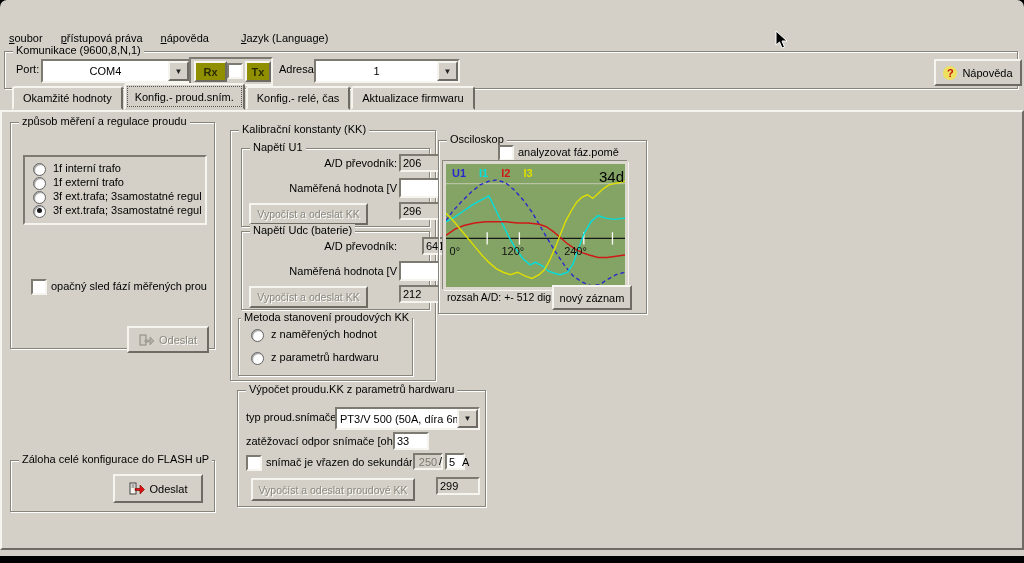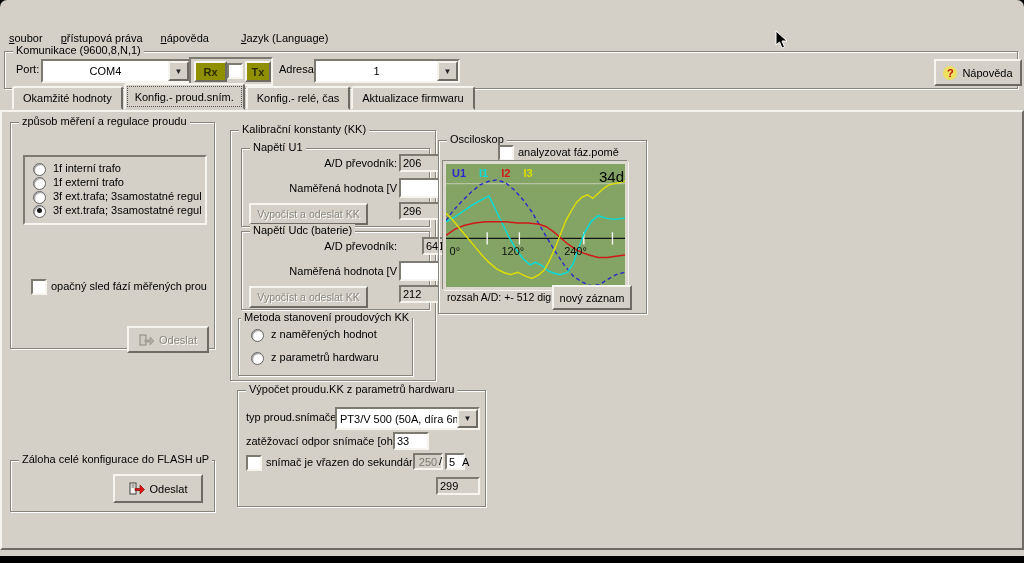--- a/index.html
+++ b/index.html
@@ -187,20 +187,23 @@
         <span class="drop">▼</span>
       </div>
       <span class="lbl" style="left:8px;top:44px;width:148px;overflow:hidden;">zatěžovací odpor snímače [ohm</span>
       <input class="field" style="left: 155px; top: 41px; width: 28px; height: 14px;" value="33">
       <div class="cb" style="left:8px;top:64px;"></div>
       <span class="lbl" style="left:28px;top:65px;width:146px;overflow:hidden;">snímač je vřazen do sekundáru trafa</span>
       <input class="field dim" readonly="" style="left: 175px; top: 62px; width: 22px; height: 13px;" value="250">
       <span class="lbl" style="left:201px;top:64px;">/</span>
       <input class="field" readonly="" style="left: 207px; top: 62px; width: 12px; height: 13px;" value="5">
       <span class="lbl" style="left:224px;top:65px;">A</span>
+      <div class="raised btn disabled" style="position:absolute;left:13px;top:87px;width:160px;height:19px;font-size:10.5px;">
+        <span>Vypočíst a odeslat proudové KK</span>
+      </div>
       <input class="field readonly-gray" readonly="" style="left: 198px; top: 86px; width: 36px; height: 14px;" value="299">
     </div>
 
     <div class="groupbox" style="left:436px;top:28px;width:207px;height:172px;">
       <span class="gb-caption">Osciloskop</span>
       <div class="cb" style="left:59px;top:4px;background:#fff;"></div>
       <span class="lbl" style="left:79px;top:5px;">analyzovat fáz.pomě</span>
 
       <div id="scope-bezel" style="left:4px;top:20px;width:179px;height:123px;">
         <div id="scope-screen" style="background: rgb(132, 164, 101);">

